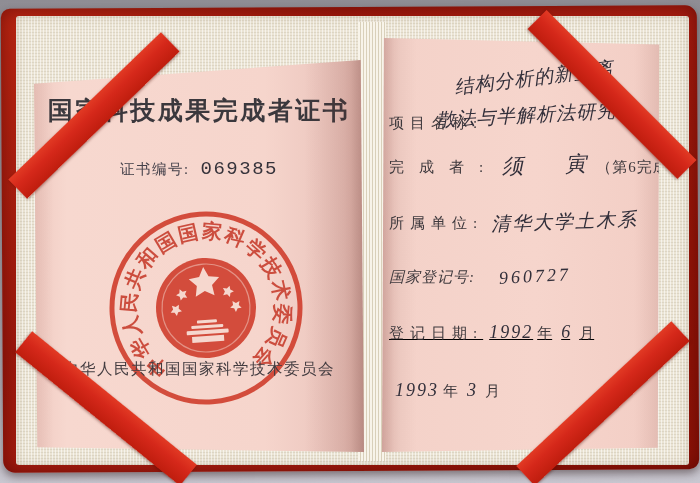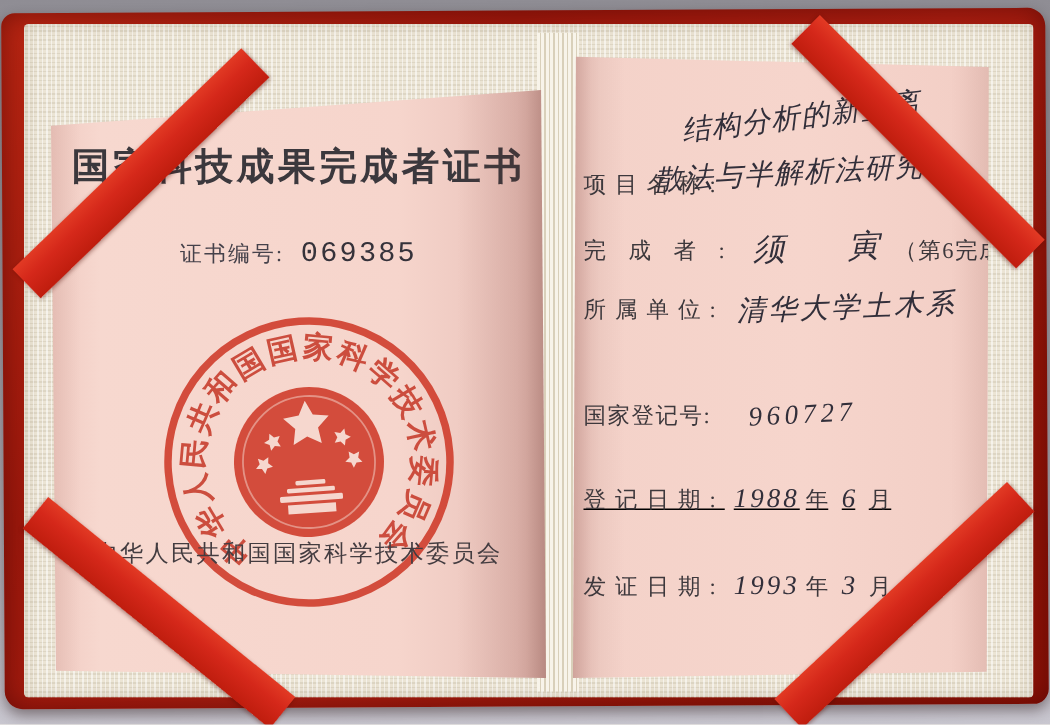--- a/index.html
+++ b/index.html
@@ -66,34 +66,34 @@
   .seal{position:absolute;left:72px;top:152px;z-index:5;transform:rotate(-4deg);}
   .issuer{
     position:absolute;top:303px;left:0;width:100%;text-align:center;z-index:6;
     font-size:15.5px;letter-spacing:1.5px;color:#433c40;
   }
   
   .row{position:absolute;left:9px;display:flex;align-items:baseline;white-space:nowrap;z-index:4;}
   .lbl{display:inline-block;min-width:94px;font-size:15px;color:#3d383c;}
   .ls4{letter-spacing:6px;}
   .ls3{letter-spacing:15px;}
-  .ls5{letter-spacing:1px;}
+  .ls5{letter-spacing:1px;font-style:italic;}
   .hw{font-style:italic;color:#322f3a;}
   .proj1{position:absolute;left:74px;top:33px;font-size:19px;transform:rotate(-7deg);letter-spacing:1px;z-index:4;}
   .proj2{position:absolute;left:56px;top:70px;font-size:19px;transform:rotate(-3deg);letter-spacing:1px;z-index:4;}
   .name{font-size:21px;white-space:pre;margin-left:4px;transform:rotate(-2deg);}
   .note{font-size:15px;color:#3d383c;margin-left:10px;letter-spacing:1px;}
   .orgv{font-size:19px;margin-left:8px;letter-spacing:2px;transform:rotate(-2deg);}
   .regv{font-size:18px;margin-left:16px;letter-spacing:3px;transform:rotate(-3deg);}
   .dyear{font-size:18px;margin-left:6px;letter-spacing:2px;}
   .dunit{font-size:15px;color:#3d383c;margin:0 4px;}
   .dmonth{font-size:18px;margin:0 5px;}
   .r-project{top:82px;}
   .r-completer{top:119px;}
-  .r-org{top:160px;text-align:right;}
+  .r-org{top:177px;text-align:right;}
   .r-reg{top:234px;}
   .r-regdate{top:290px;text-decoration:underline;}
   .r-issuedate{top:348px;}
 </style>
 </head>
 <body>
 
 <div class="cover"></div>
 <div class="lining"></div>
 <div class="page-edges"></div>
@@ -153,28 +153,27 @@
     <span class="hw orgv">清华大学土木系</span>
   </div>
 
   <div class="row r-reg">
     <span class="lbl ls5">国家登记号:</span>
     <span class="hw regv">960727</span>
   </div>
 
   <div class="row r-regdate">
     <span class="lbl ls4">登记日期:</span>
-    <span class="hw dyear">1988</span>
+    <span class="hw dyear">1992</span>
     <span class="dunit">年</span>
     <span class="hw dmonth">6</span>
     <span class="dunit">月</span>
   </div>
 
   <div class="row r-issuedate">
-    <span class="lbl ls4">发证日期:</span>
     <span class="hw dyear">1993</span>
     <span class="dunit">年</span>
     <span class="hw dmonth">3</span>
     <span class="dunit">月</span>
   </div>
 </div>
 
 <div class="ribbon tl"></div>
 <div class="ribbon bl"></div>
 <div class="ribbon tr"></div>

